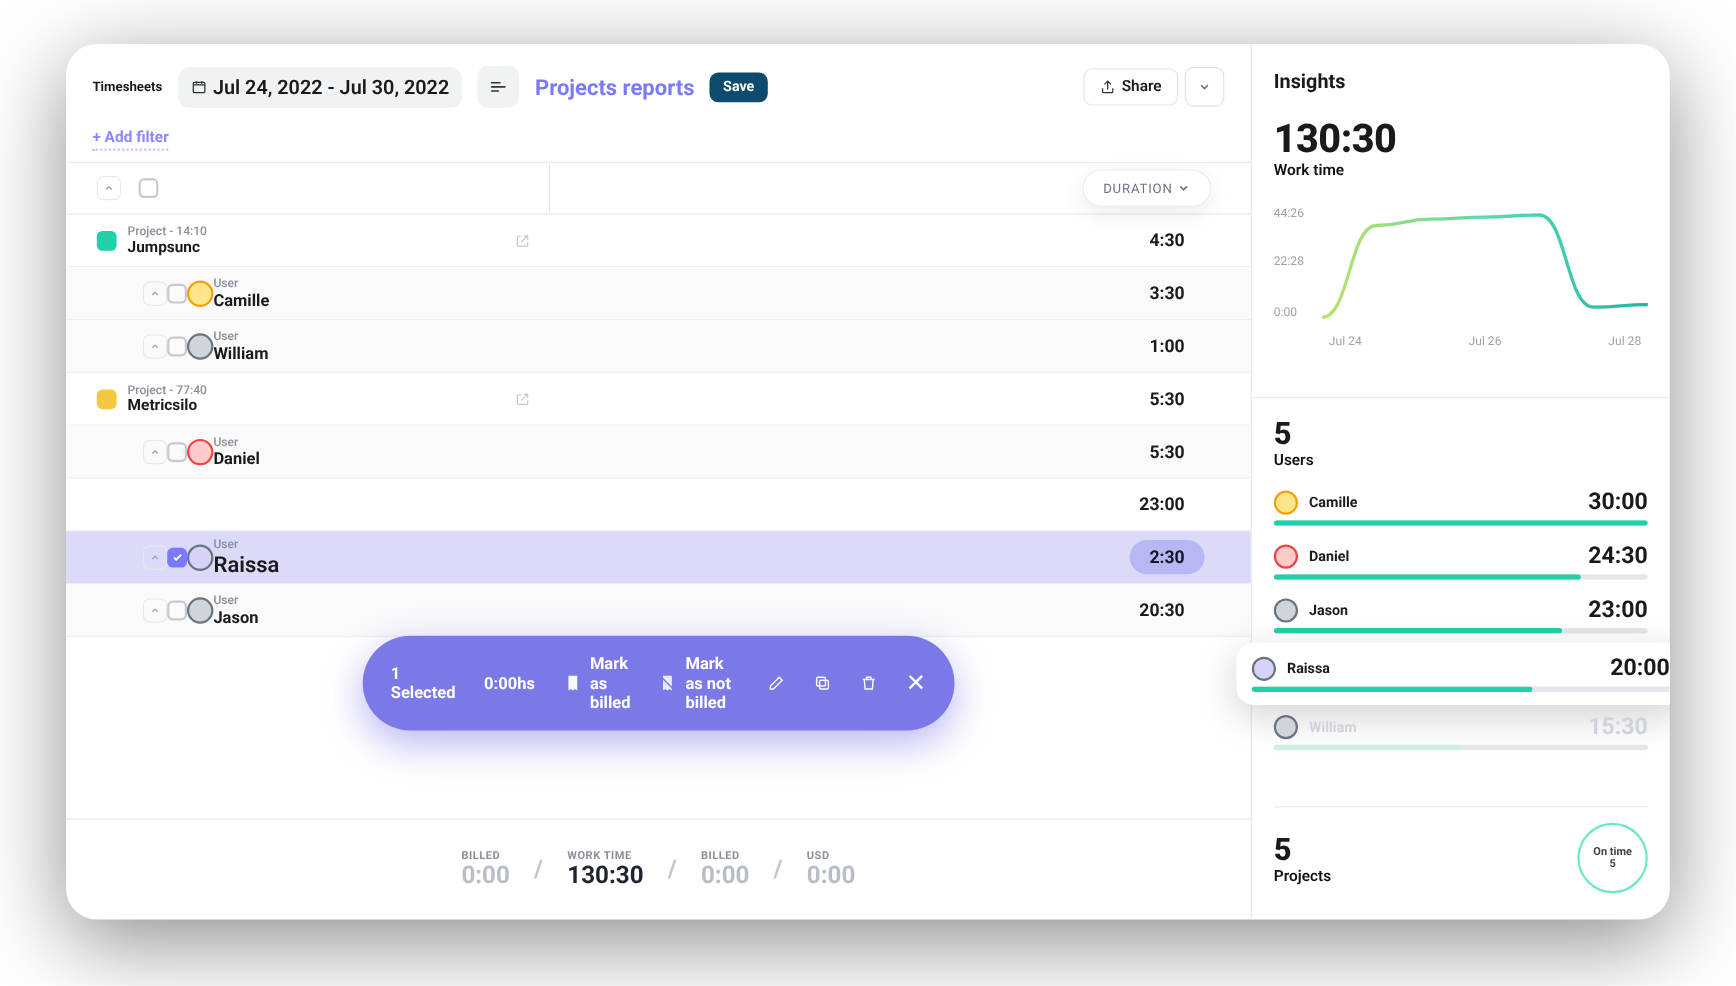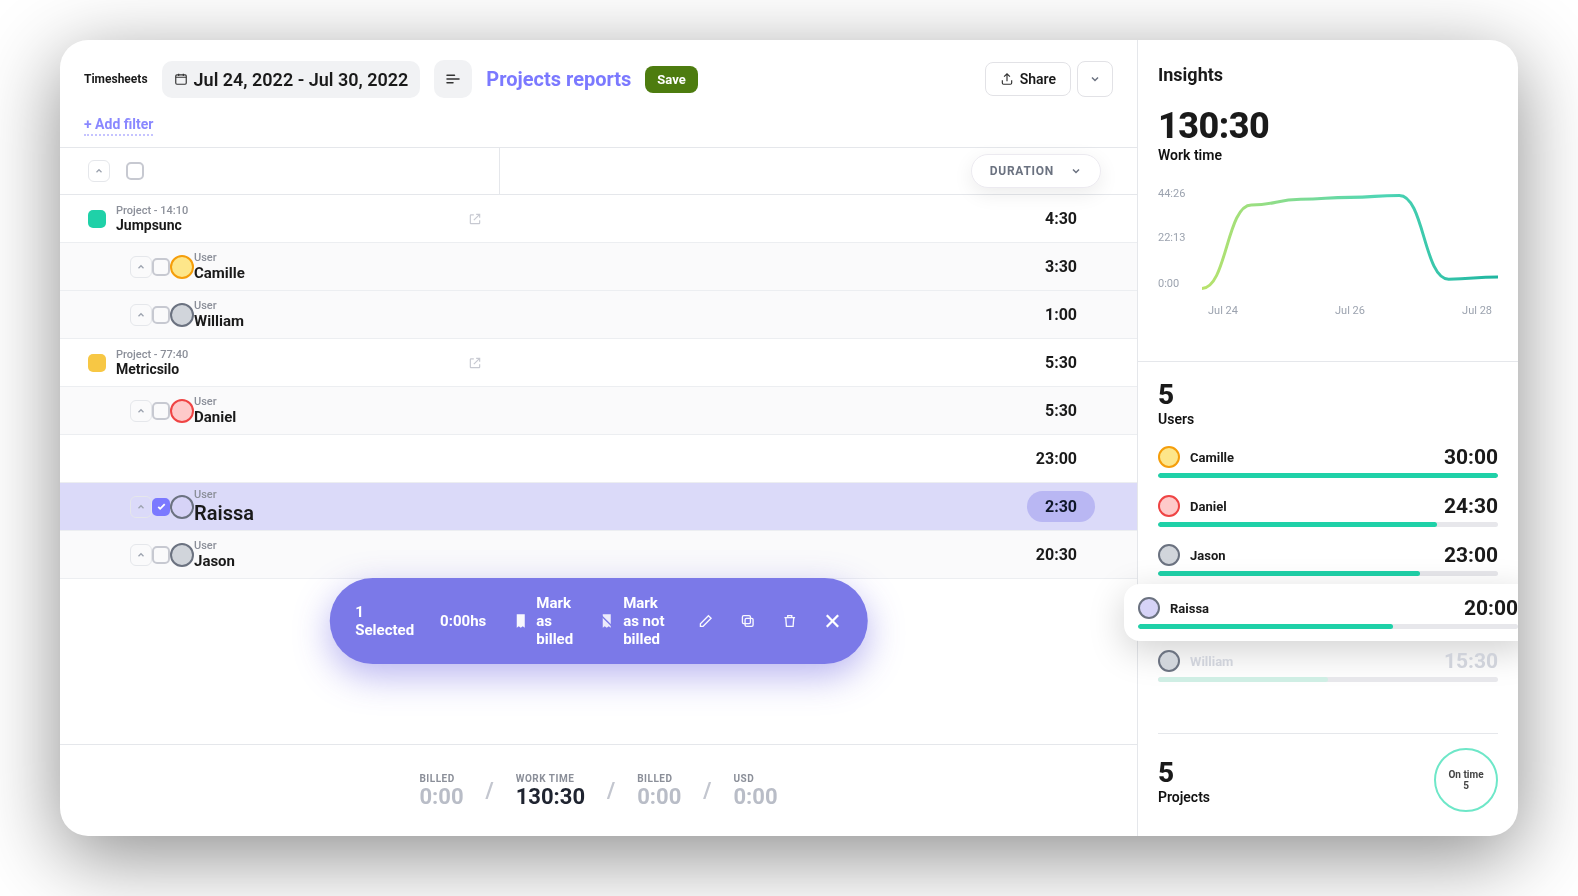--- a/index.html
+++ b/index.html
@@ -37,21 +37,21 @@
 }
 .icon-btn {
   display: inline-flex; align-items: center; justify-content: center;
   width: 38px; height: 38px; border-radius: 10px;
   background: #f1f2f4;
 }
 .report-name {
   color: #7b79ff; font-size: 20px; font-weight: 700;
 }
 .save-btn {
-  background: #4d7c0f; color: #fff; padding: 6px 12px;
+  background: #0c4a6e; color: #fff; padding: 6px 12px;
   border-radius: 8px; font-size: 13px; font-weight: 700;
 }
 .spacer { flex: 1; }
 .share-group { display: flex; gap: 6px; align-items: center; }
 .share-btn {
   border: 1px solid #e2e2e6; border-radius: 8px;
   padding: 8px 14px; font-size: 14px; font-weight: 600;
   display: inline-flex; align-items: center; gap: 6px;
 }
 .chevron-drop {
@@ -76,22 +76,22 @@
 .thead .left {
   width: 440px; padding-left: 28px;
   display: flex; align-items: center; gap: 16px;
   border-right: 1px solid #e5e7eb; height: 100%;
 }
 .thead .right {
   flex: 1; display: flex; align-items: center; justify-content: flex-end; padding-right: 36px;
 }
 .duration-pill {
   background: #fff; border: 1px solid #eceaf0; border-radius: 999px;
-  padding: 9px 18px; font-size: 12px; font-weight: 700; letter-spacing: 0.06em;
-  color: #6b7280; display: inline-flex; align-items: center; gap: 16px;
+  padding: 9px 18px; font-size: 12px; font-weight: 400; letter-spacing: 0.06em;
+  color: #6b7280; display: inline-flex; align-items: center; gap: 4px;
   box-shadow: 0 6px 20px rgba(0,0,0,0.08);
 }
 .chev { display:inline-block; transform: rotate(0deg);}
 svg { display: block; }
 
 .row {
   display: flex; align-items: center;
   border-bottom: 1px solid #eceef1;
   min-height: 48px;
 }
@@ -476,21 +476,21 @@
 
   </div>
 
   <div class="side">
     <div class="side-title">Insights</div>
     <div class="big-num">130:30</div>
     <div class="big-sub">Work time</div>
 
     <div class="chart-wrap">
       <span class="y-tick" style="top:6px;">44:26</span>
-      <span class="y-tick" style="top:50px;">22:13</span>
+      <span class="y-tick" style="top:50px;">22:28</span>
       <span class="y-tick" style="top:96px;">0:00</span>
       <div class="chart-line">
           <svg id="chart-svg" width="100%" height="100%" viewBox="0 0 300 100" preserveAspectRatio="none">
             <defs>
               <linearGradient id="g" x1="0" x2="1">
                 <stop offset="0%" stop-color="#b9e26b"></stop>
                 <stop offset="60%" stop-color="#4fd6b5"></stop>
                 <stop offset="100%" stop-color="#1fb5a0"></stop>
               </linearGradient>
             </defs>

